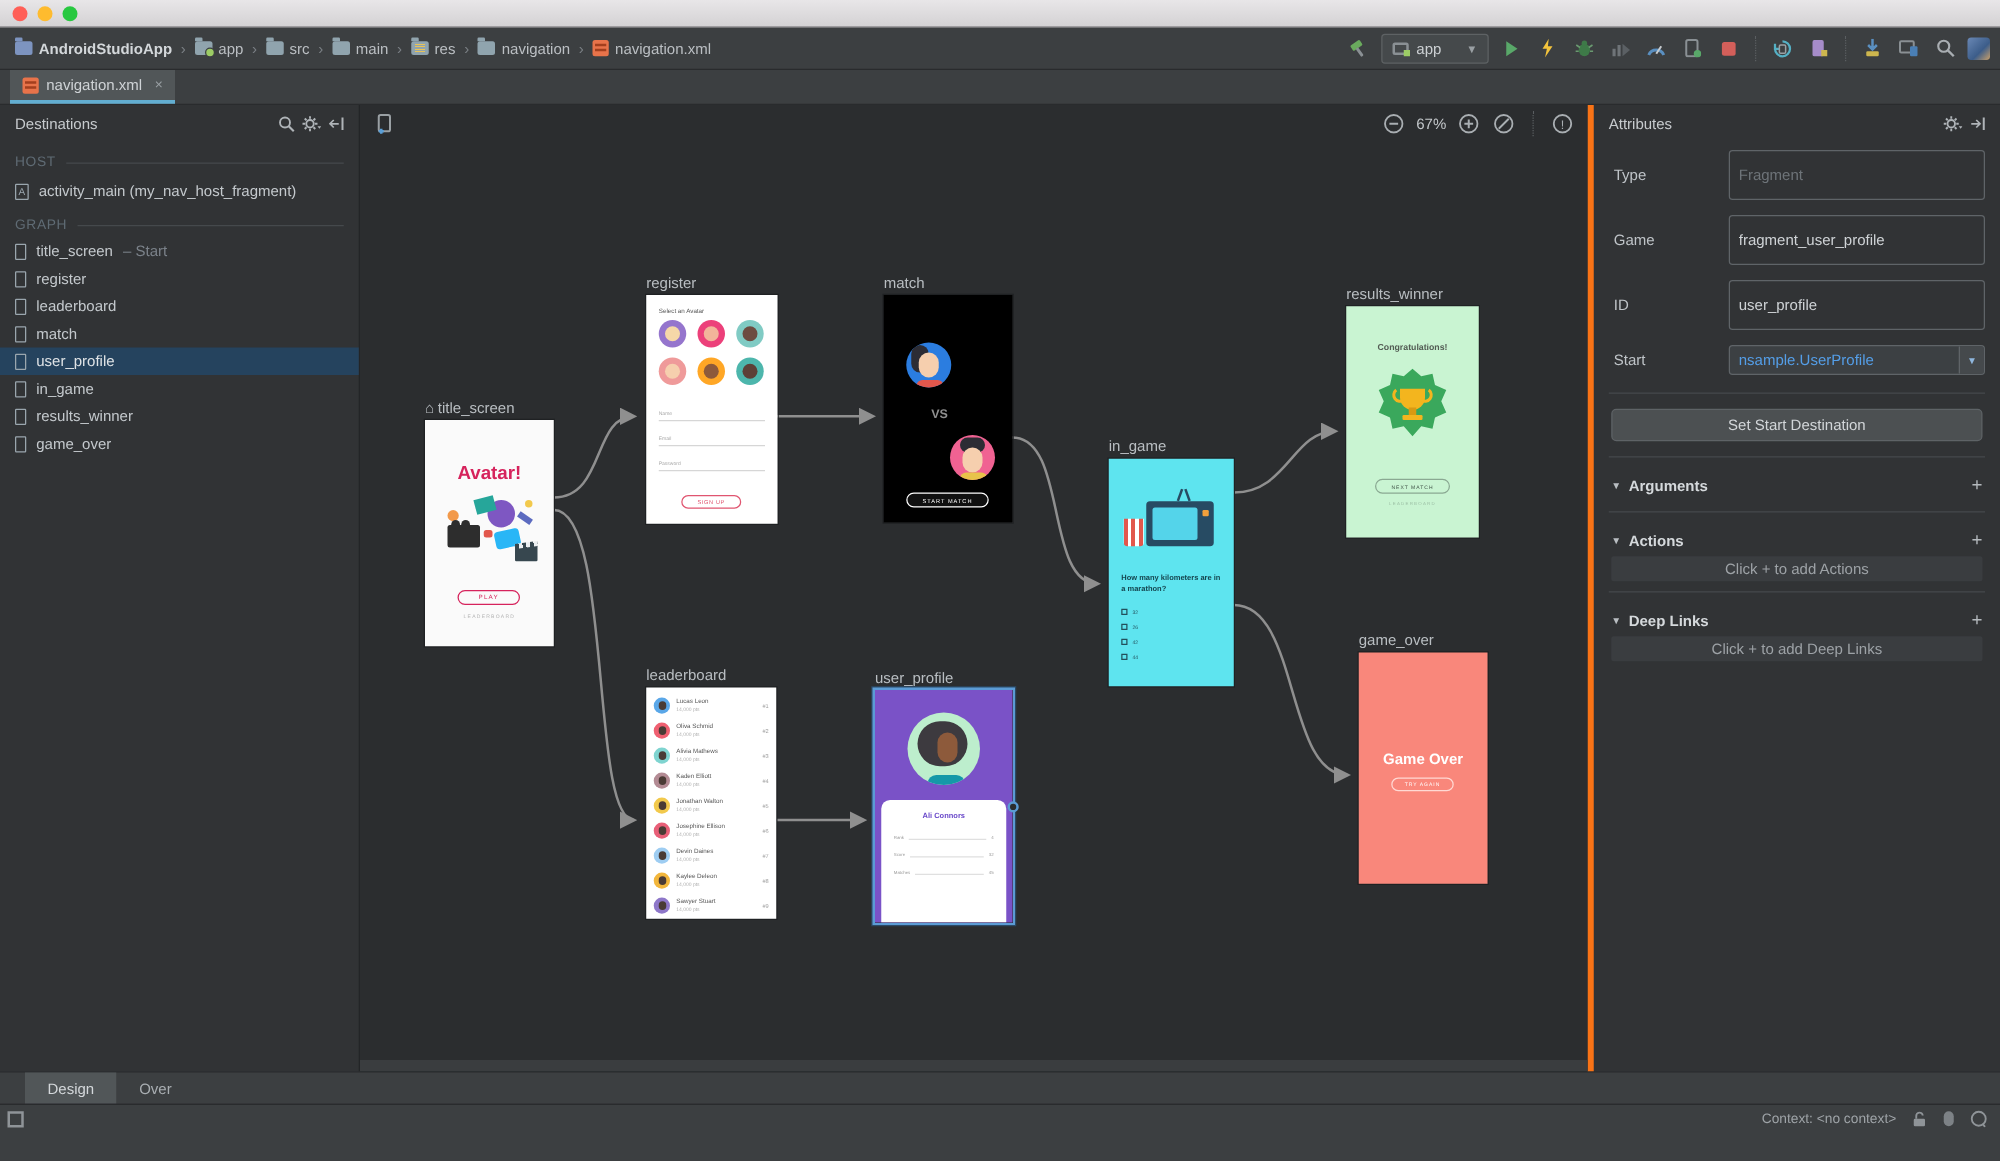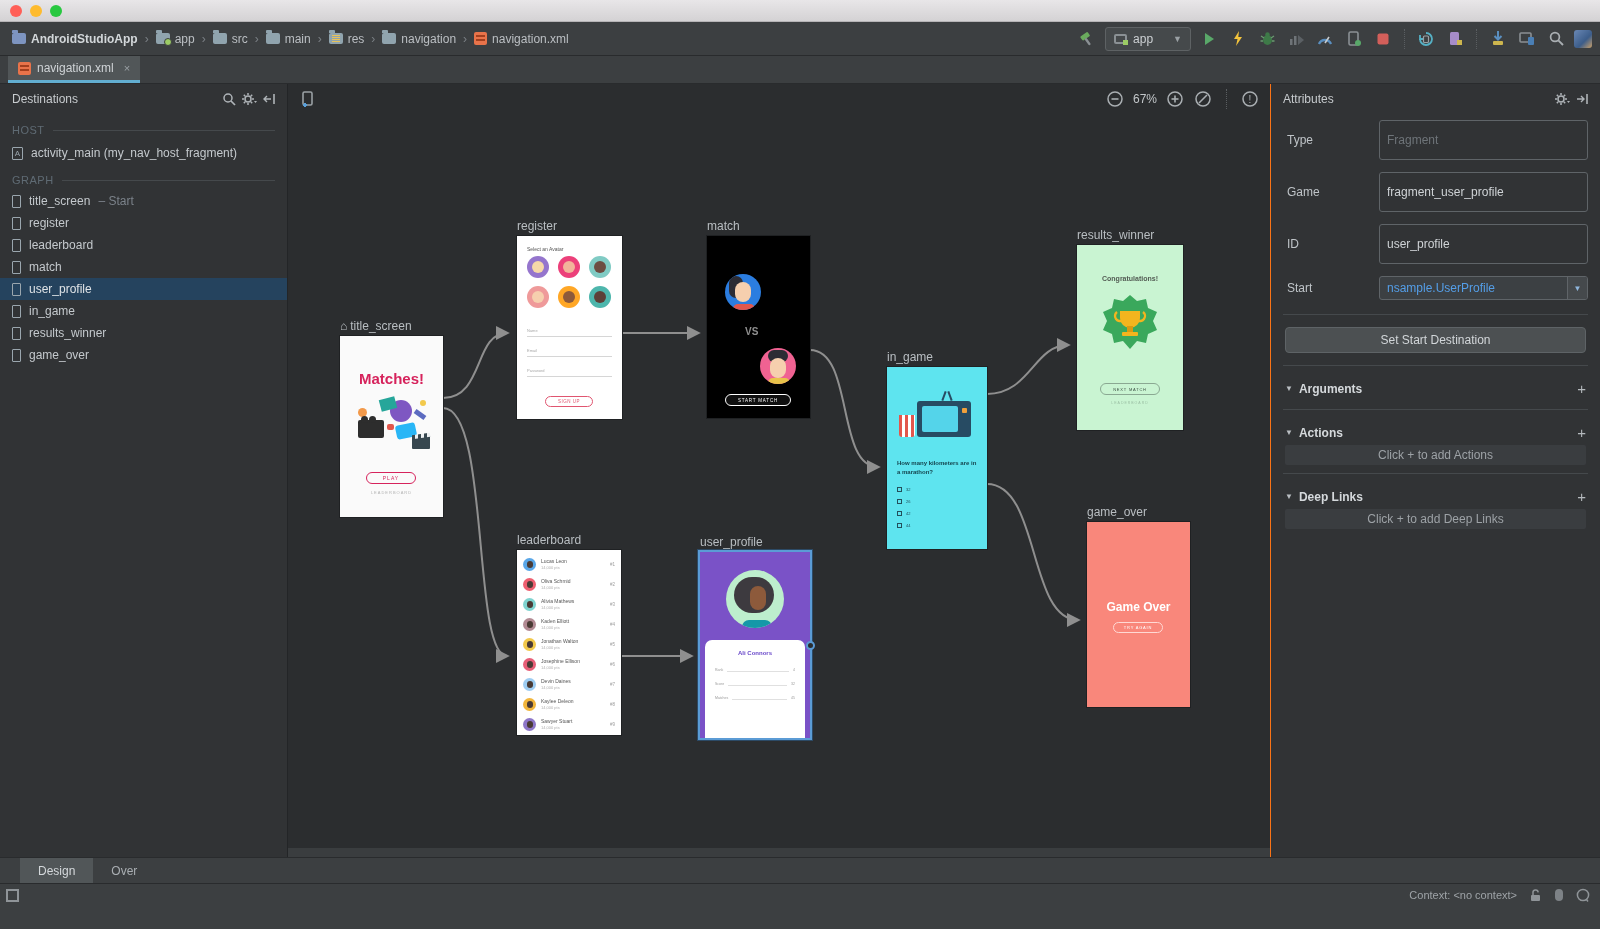--- a/index.html
+++ b/index.html
@@ -155,21 +155,21 @@
   .s-win .next { left:23px; top:138px; width:60px; height:12px; border:1px solid #8aa892; color:#3f5246;
     font-size:4px; line-height:11px; letter-spacing:.8px; }
   .s-win .lead { position:absolute; top:156px; width:100%; text-align:center; font-size:3.5px; color:#9bbfa4; letter-spacing:1px; }
 
   .s-over { background:#f9877b; }
   .s-over .h { position:absolute; top:78px; width:100%; text-align:center; font-size:12px; font-weight:bold; color:#ffffff; }
   .s-over .try { left:26px; top:100px; width:50px; height:11px; border:1px solid #ffd9d4; color:#fff;
     font-size:4px; line-height:10px; letter-spacing:.8px; }
 
   
-  .right { width:330px; background:#313335; border-left:1px solid #f97316; display:flex; flex-direction:column; font-size:12px; }
+  .right { width:330px; background:#313335; border-left:5px solid #f97316; display:flex; flex-direction:column; font-size:12px; }
   .attr-row { display:flex; align-items:center; padding:6px 12px 6px 16px; }
   .attr-row .lbl { width:92px; color:#bfc4c8; }
   .fld { flex:1; height:40px; background:#313335; border:1px solid #5f6468; border-radius:3px; color:#cfd3d6;
     font-size:12px; padding:0 7px; font-family:"Liberation Sans","DejaVu Sans",sans-serif; outline:none; }
   .fld::placeholder { color:#6e7479; }
   .combo { flex:1; height:24px; border:1px solid #5f6468; border-radius:3px; display:flex; align-items:stretch;
     background:#3c4043; overflow:hidden; }
   .combo .val { flex:1; color:#549ee8; padding:4px 7px; white-space:nowrap; overflow:hidden; }
   .combo .arr { width:20px; display:flex; align-items:center; justify-content:center; color:#8fb6dd;
     font-size:8px; border-left:1px solid #5f6468; background:#45494c; }
@@ -478,21 +478,21 @@
         <path d="M699,400 C752,400 740,536 790,536" marker-end="url(#ah)"></path>
       </g>
     </svg>
 
     <div class="cardlabel" style="left:52px; top:235px;">
       <span class="home">⌂</span>
       <span>title_screen</span>
     </div>
     <div class="card" style="left:52px; top:252px; width:103px; height:181px;">
       <div class="scr s-title">
-        <div class="big">Matches!</div>
+        <div class="big">Avatar!</div>
         <div class="art">
           <span class="shape" style="left:2px;top:10px;width:9px;height:9px;border-radius:50%;background:#f2994a;"></span>
           <span class="shape" style="left:34px;top:2px;width:22px;height:22px;border-radius:50%;background:#7e57c2;"></span>
           <span class="shape" style="left:24px;top:0;width:16px;height:12px;background:#26a69a;transform:rotate(-15deg);"></span>
           <span class="shape" style="left:64px;top:2px;width:6px;height:6px;border-radius:50%;background:#f2c94c;"></span>
           <span class="shape" style="left:58px;top:14px;width:12px;height:5px;background:#5c6bc0;transform:rotate(35deg);"></span>
           <span class="shape" style="left:2px;top:22px;width:26px;height:18px;background:#2d2d2d;border-radius:2px;"></span>
           <span class="shape" style="left:5px;top:18px;width:7px;height:7px;border-radius:50%;background:#2d2d2d;"></span>
           <span class="shape" style="left:13px;top:18px;width:7px;height:7px;border-radius:50%;background:#2d2d2d;"></span>
           <span class="shape" style="left:31px;top:26px;width:7px;height:6px;background:#e2574c;border-radius:2px;"></span>

